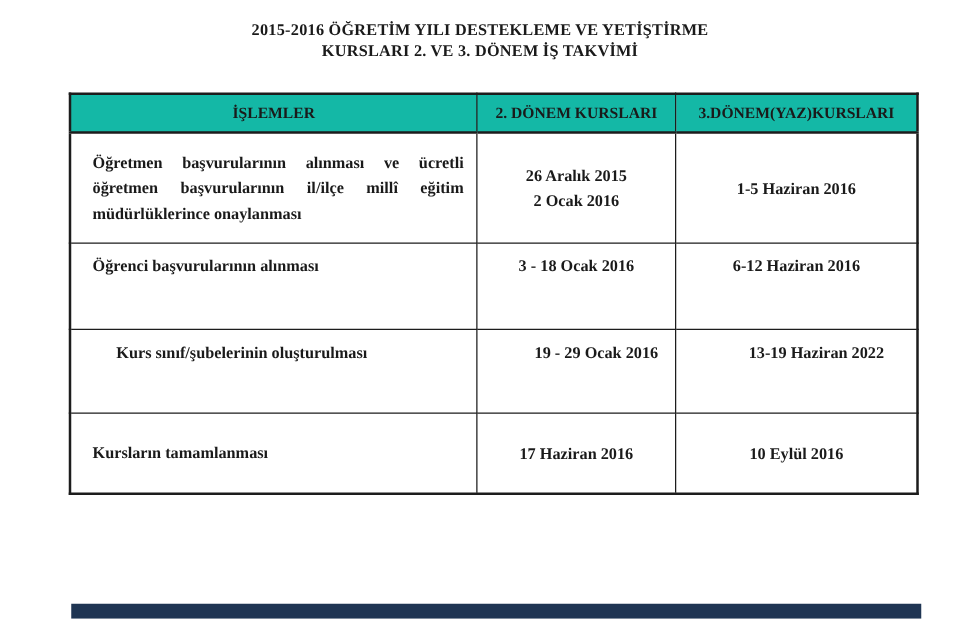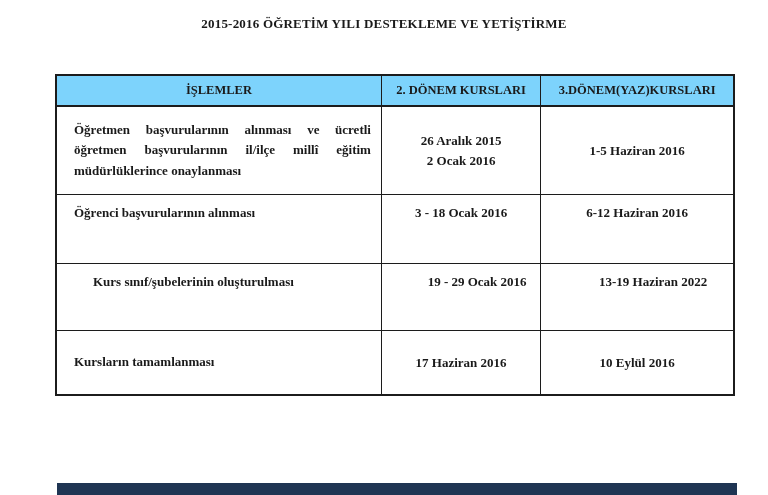--- a/index.html
+++ b/index.html
@@ -36,21 +36,21 @@
     font-weight: bold;
   }
   col.c1 { width: 48%; }
   col.c2 { width: 23.5%; }
   col.c3 { width: 28.5%; }
   .doc-table th, .doc-table td {
     border: 1.5px solid #1c1c1c;
     font-weight: bold;
   }
   .doc-table thead th {
-    background: #7dd3fc;
+    background: #14b8a6;
     height: 27px;
     font-size: 12.5px;
     text-align: center;
     vertical-align: middle;
     border-bottom: 2px solid #1c1c1c;
   }
   td.c-islem {
     text-align: left;
     padding: 4px 10px 4px 17px;
     line-height: 1.55;
@@ -79,20 +79,21 @@
     width: 680px;
     height: 12px;
     background: #1f3553;
   }
 </style>
 </head>
 <body>
 
 <div class="title">
   <div>2015-2016 ÖĞRETİM YILI DESTEKLEME VE YETİŞTİRME</div>
+  <div>KURSLARI 2. VE 3. DÖNEM İŞ TAKVİMİ</div>
 </div>
 
 <table class="doc-table">
   <colgroup>
       <col class="c1">
       <col class="c2">
       <col class="c3">
     </colgroup>
   <thead>
     <tr>

